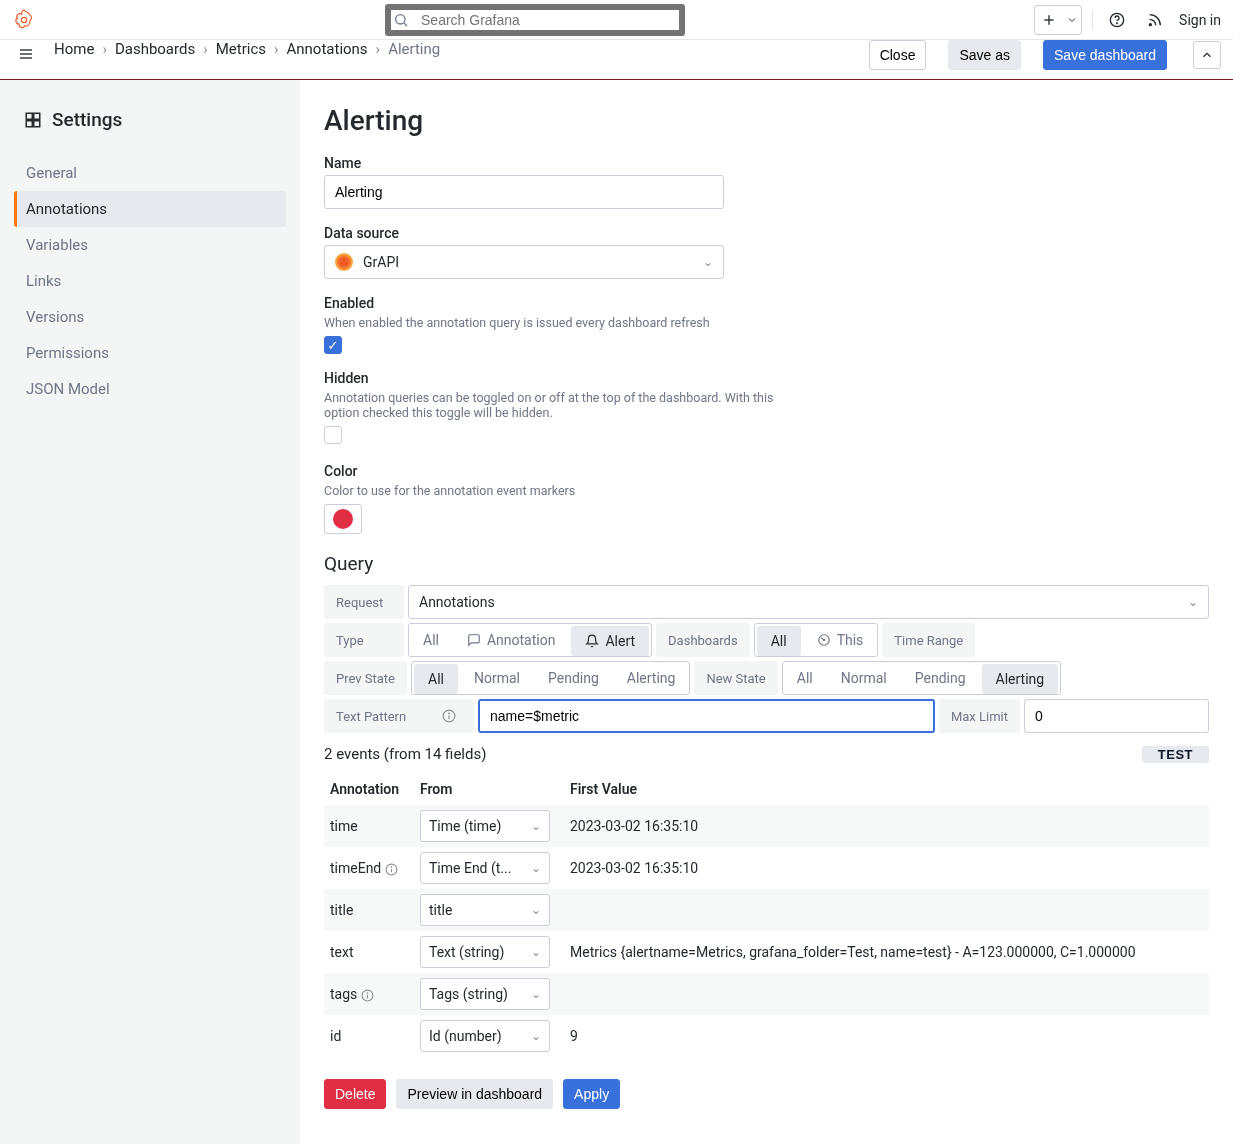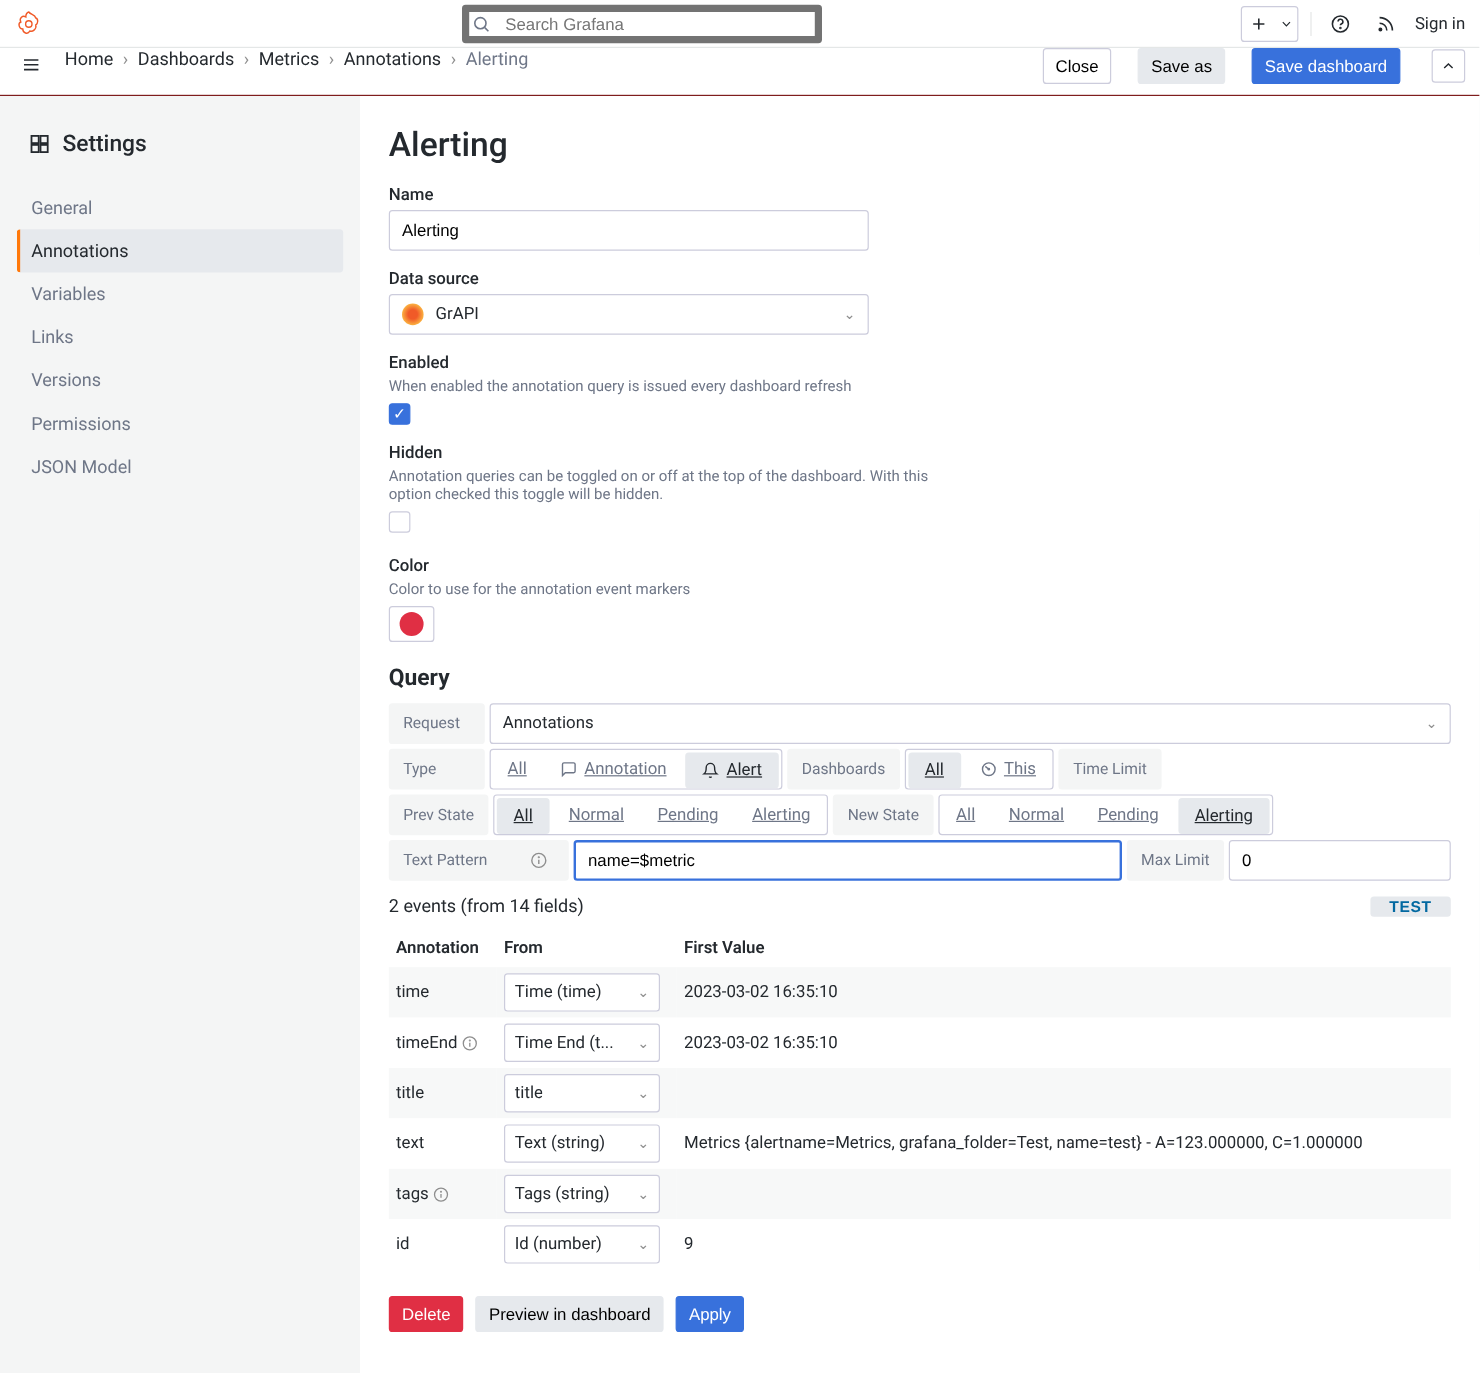--- a/index.html
+++ b/index.html
@@ -34,48 +34,48 @@
   
   .layout { display:flex; min-height: calc(100vh - 80px); background:#f4f5f5; }
   .sidebar { width: 300px; padding: 28px 14px 14px 14px; }
   .side-title { display:flex; align-items:center; gap:10px; font-size:19px; font-weight:500; margin-bottom:24px; padding-left:10px; }
   .side-item { display:block; padding:9px 12px; font-size:15px; color:#6e7687; border-radius:3px; cursor:pointer; }
   .side-item.active { background:#e6e9ed; color:#24292e; border-left:3px solid #ff780a; padding-left:9px; }
 
   .main { flex:1; background:#fff; padding: 24px 24px 40px 24px; overflow:auto; margin-left: 0; }
 
   h1.page-title { font-size:28px; font-weight:500; margin:0 0 18px 0; }
-  h3.section-title { font-size:19px; font-weight:700; margin: 18px 0 10px 0; }
+  h3.section-title { font-size:19px; font-weight:400; margin: 18px 0 10px 0; }
 
   .field-row { margin-bottom:16px; }
   .field-label { font-size:14px; font-weight:500; margin-bottom:4px; }
   .field-desc { font-size:12.5px; color:#6e7687; margin-bottom:6px; }
   .text-input { width:400px; height:34px; border:1px solid #ccccdc; border-radius:3px; padding:0 10px; font-size:14px; }
   .select-input { width:400px; height:34px; border:1px solid #ccccdc; border-radius:3px; padding:0 10px; display:flex; align-items:center; justify-content:space-between; background:#fff; cursor:pointer; }
   .select-input .ds-icon { width:18px; height:18px; border-radius:50%; background: radial-gradient(circle, #f05a28 30%, #fbb040 70%); display:inline-block; }
   .checkbox { width:18px; height:18px; border:1px solid #ccccdc; border-radius:3px; display:inline-flex; align-items:center; justify-content:center; cursor:pointer; }
   .checkbox.checked { background:#3871dc; border-color:#3871dc; color:#fff; font-size:13px; }
   .color-swatch { width:38px; height:30px; border:1px solid #ccccdc; border-radius:3px; display:flex; align-items:center; justify-content:center; cursor:pointer; }
   .color-dot { width:20px; height:20px; border-radius:50%; background:#e02f44; }
 
   
   .query-row { display:flex; align-items:center; gap:4px; margin-bottom:4px; }
   .qlabel { background:#f4f5f5; height:34px; min-width:80px; padding:0 12px; display:flex; align-items:center; font-size:13px; color:#6e7687; border-radius:3px; }
   .qselect { flex:1; height:34px; border:1px solid #ccccdc; border-radius:3px; padding:0 10px; display:flex; align-items:center; justify-content:space-between; background:#fff; cursor:pointer; font-size:14px; }
   .radio-group { display:flex; border:1px solid #ccccdc; border-radius:3px; overflow:hidden; height:34px; background:#fff; }
-  .radio-opt { padding:0 14px; display:flex; align-items:center; gap:6px; font-size:14px; cursor:pointer; color:#6e7687;text-decoration:underline; }
+  .radio-opt { padding:0 14px; display:flex; align-items:center; gap:6px; font-size:14px; cursor:pointer; color:#6e7687; }
   .radio-opt.sel { background:#e6e9ed; color:#24292e; border-radius:3px; margin:2px; height:30px; }
   .radio-opt:not(.sel) { margin:2px 0; }
   .qinput { height:34px; border:1px solid #ccccdc; border-radius:3px; padding:0 10px; font-size:14px; background:#fff; }
   .qinput.focused { border:2px solid #3871dc; }
   .info-icon { color:#8e8e8e; margin-left:auto; padding-right:6px; }
 
   .events-row { display:flex; align-items:center; margin:12px 0 10px 0; }
   .events-text { font-size:15px; }
-  .test-btn { margin-left:auto; background:#e6e9ed; border:none; height:17px; padding:0 16px; border-radius:3px; font-size:13px; font-weight:600; letter-spacing:0.5px; color:#0369a1; cursor:pointer; }
+  .test-btn { margin-left:auto; background:#e6e9ed; border:none; height:17px; padding:0 16px; border-radius:3px; font-size:13px; font-weight:600; letter-spacing:0.5px; color:#0f172a; cursor:pointer; }
 
   
   table.anno-table { width:100%; border-collapse:collapse; }
   table.anno-table th { text-align:left; font-size:14px; font-weight:600; padding:8px 6px; }
   table.anno-table td { padding:5px 6px; font-size:14px; }
   table.anno-table tbody tr:nth-child(odd) { background:#f7f8f8; }
   table.anno-table tbody tr:nth-child(even) { background:#fff; }
   .tbl-select { width:130px; height:32px; border:1px solid #ccccdc; border-radius:3px; padding:0 8px; display:flex; align-items:center; justify-content:space-between; background:#fff; font-size:14px; cursor:pointer; }
   .td-1 { width:90px; }
   .td-2 { width:150px; }
@@ -267,21 +267,21 @@
         <div class="radio-opt sel">All</div>
         <div class="radio-opt">
           <svg width="14" height="14" viewBox="0 0 24 24" fill="none" stroke="currentColor" stroke-width="2">
               <circle cx="12" cy="12" r="9"></circle>
               <path d="M12 12 L7 8"></path>
               <circle cx="12" cy="12" r="1" fill="currentColor"></circle>
             </svg>
           <span>This</span>
         </div>
       </div>
-      <div class="qlabel" style="min-width:auto">Time Limit</div>
+      <div class="qlabel" style="min-width:auto">Time Range</div>
     </div>
 
     <div class="query-row">
       <div class="qlabel">Prev State</div>
       <div class="radio-group">
         <div class="radio-opt sel">All</div>
         <div class="radio-opt">Normal</div>
         <div class="radio-opt">Pending</div>
         <div class="radio-opt">Alerting</div>
       </div>

